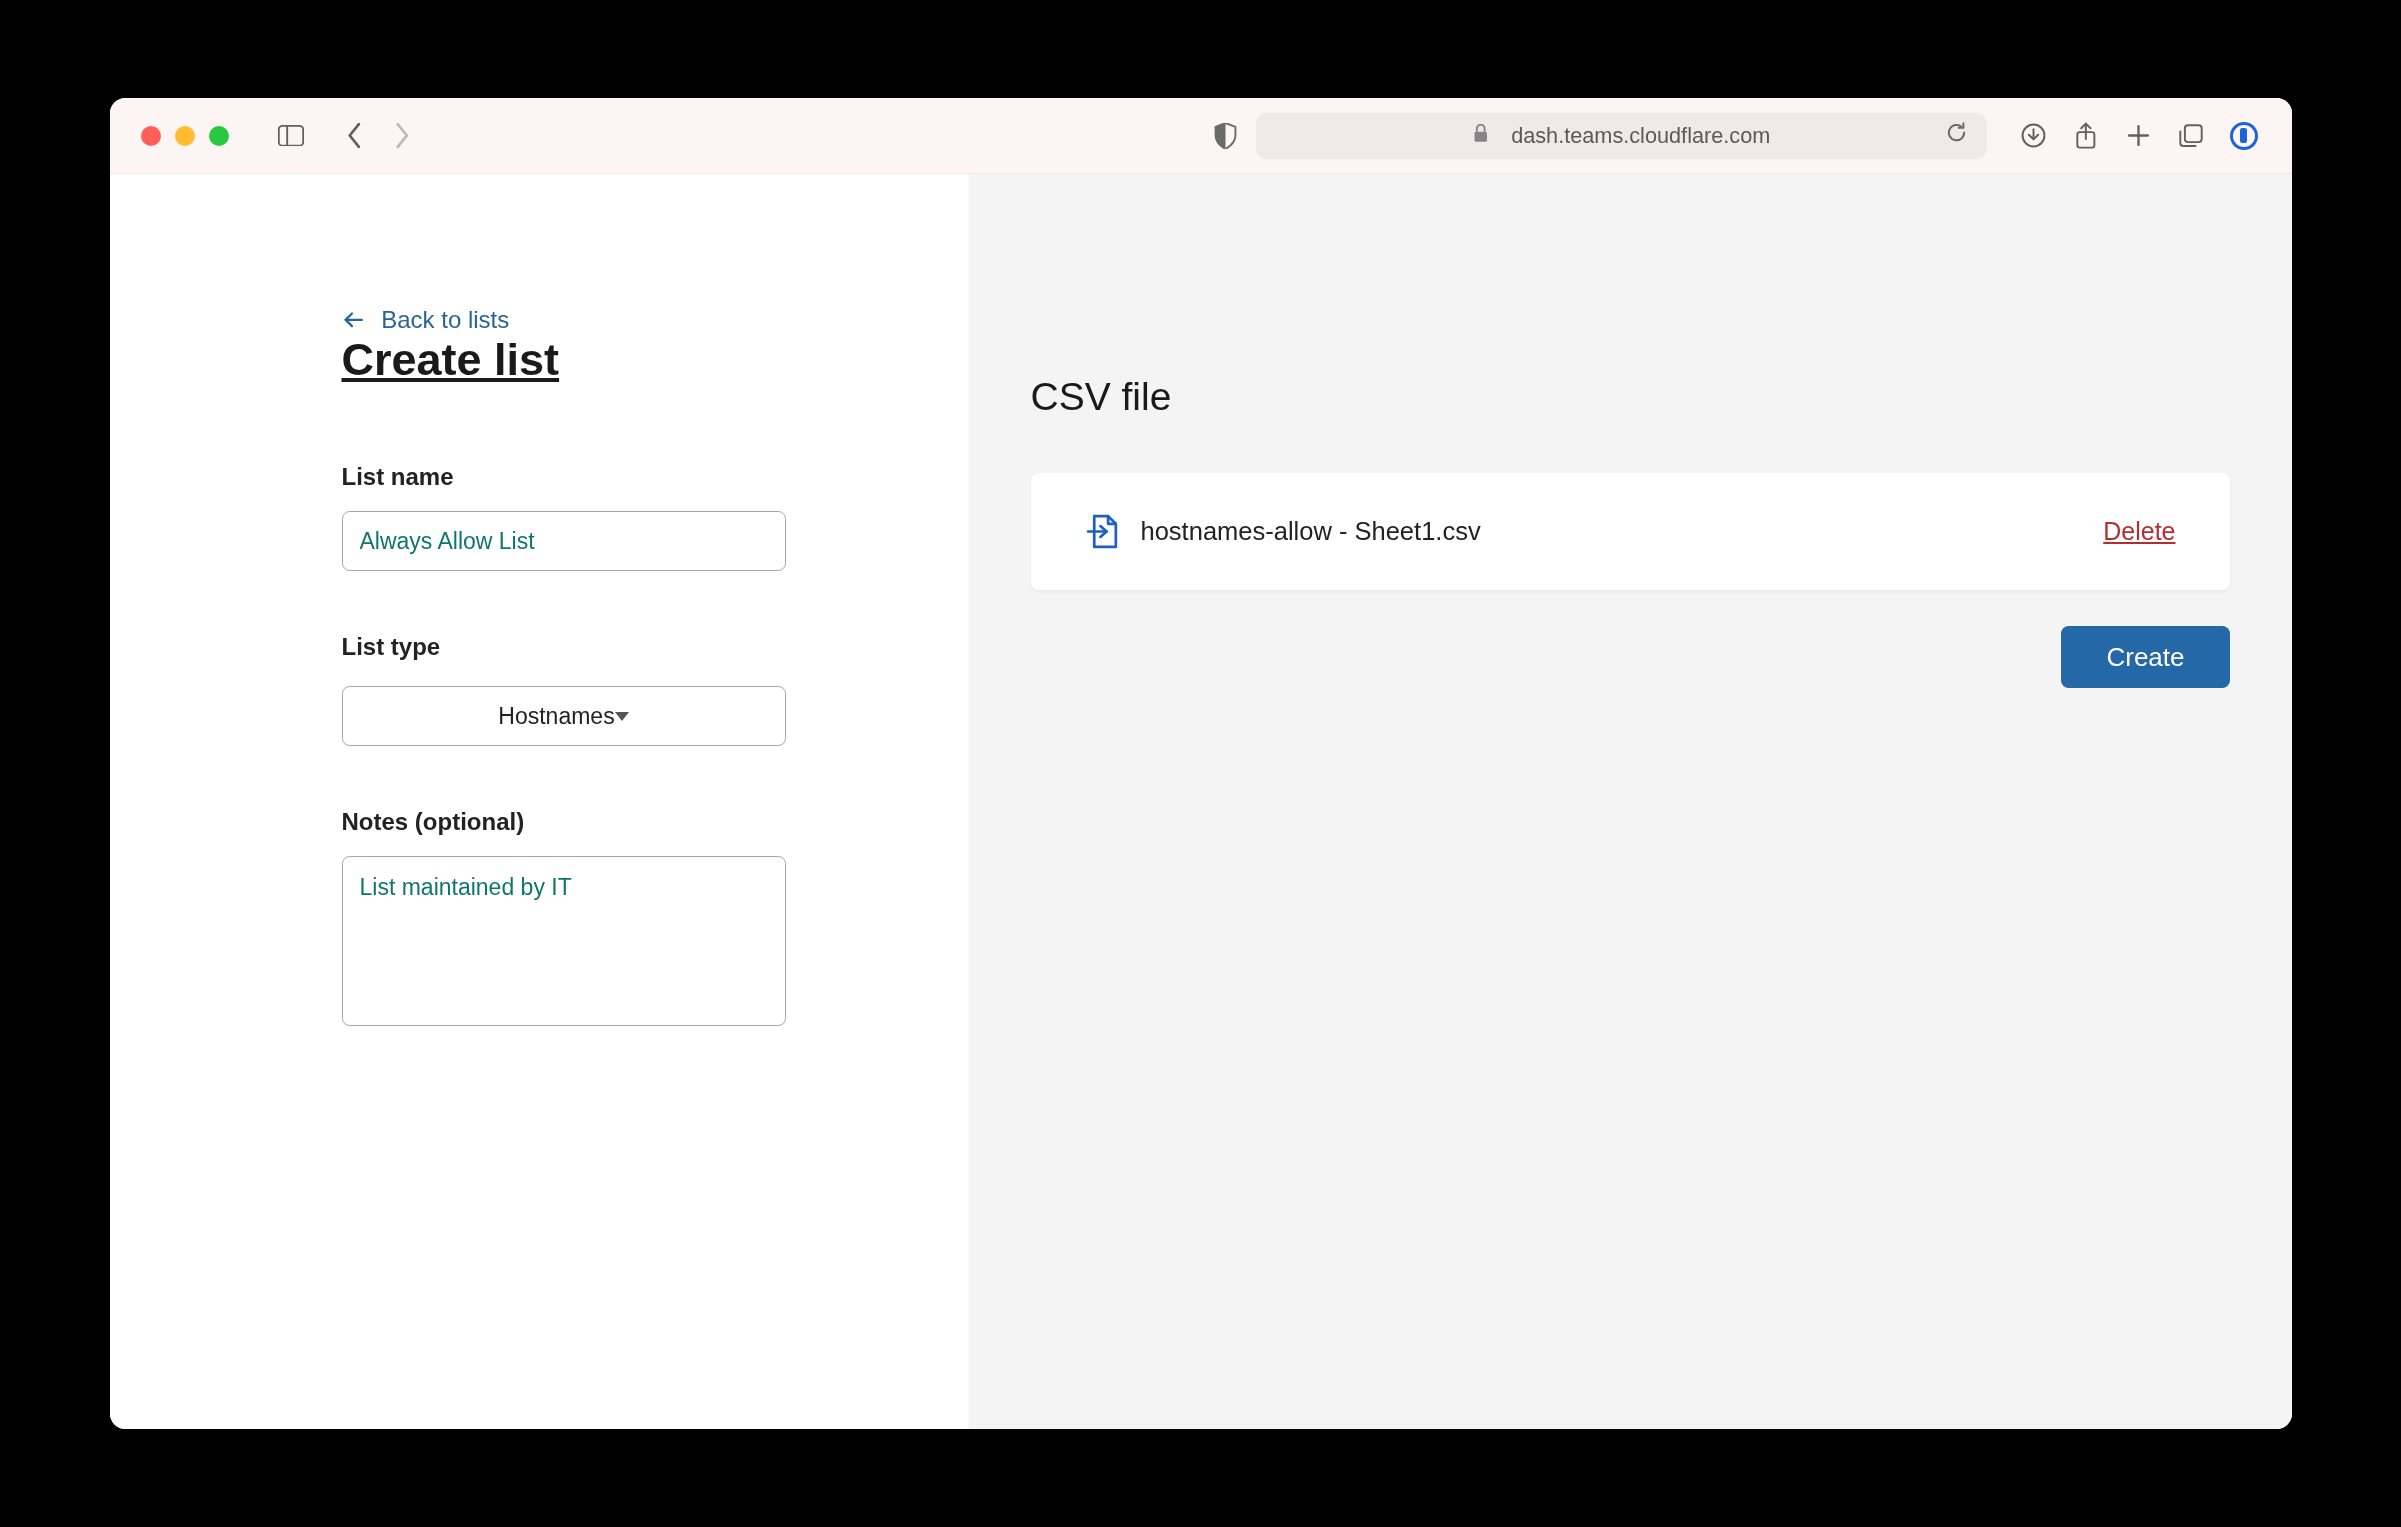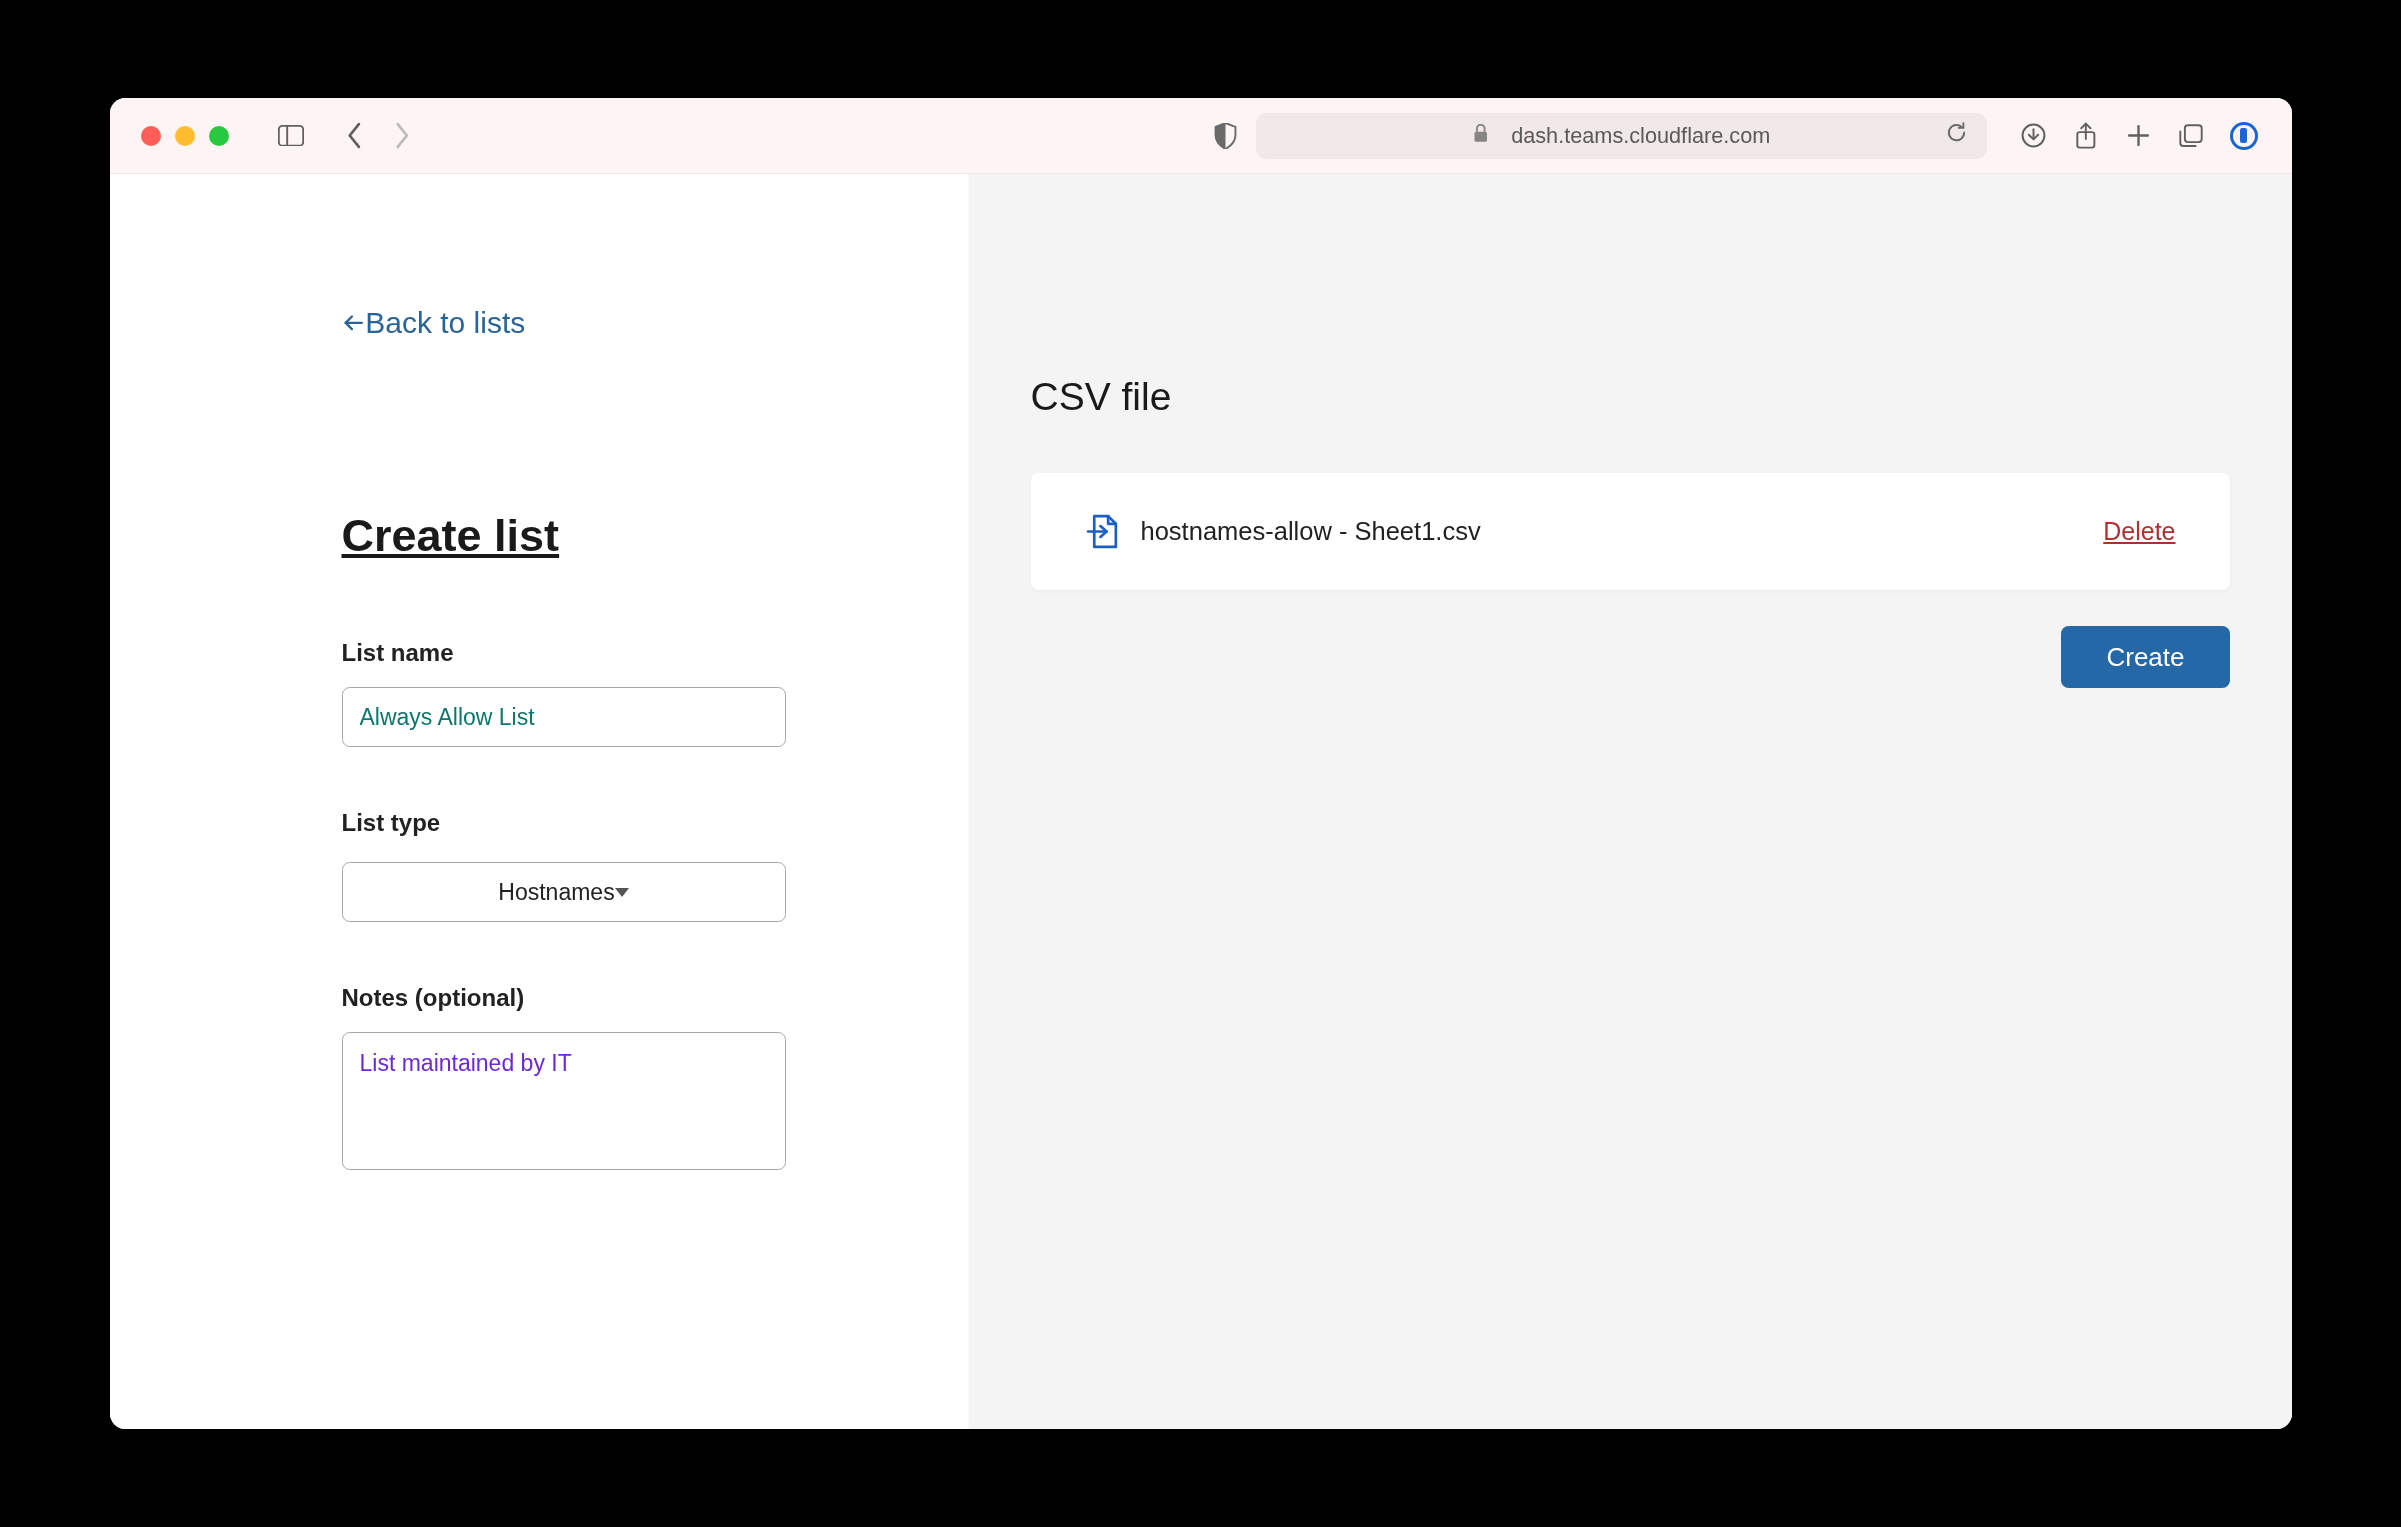--- a/index.html
+++ b/index.html
@@ -130,25 +130,24 @@
     .left-panel {
       width: 859px;
       background: #fff;
       padding: 132px 182px 0 232px;
       border-right: 0.8px solid rgba(0,0,0,0.02);
     }
     
     .back-link {
       display: inline-flex;
       align-items: center;
-      gap: 2px;
+      gap: 18px;
       color: #2a6496;
-      font-size: 30px;
+      font-size: 24px;
       cursor: pointer;
-      margin-bottom: 170px;
     }
     
     .back-link svg {
       width: 21.7px;
       height: 21.7px;
     }
     
     .page-title {
       font-size: 45px;
       font-weight: 700;
@@ -205,24 +204,24 @@
     .select-caret {
       width: 0;
       height: 0;
       border-left: 7.7px solid transparent;
       border-right: 7.7px solid transparent;
       border-top: 9.3px solid #555;
     }
     
     .textarea-input {
       width: 100%;
-      height: 138px;
+      height: 170px;
       padding: 17px;
       font-size: 23px;
-      color: #6d28d9;
+      color: #0f766e;
       border: 1.5px solid #a7a7a7;
       border-radius: 7.7px;
       background: #fff;
       outline: none;
       resize: none;
       font-family: inherit;
     }
     
     .right-panel {
       flex: 1;

